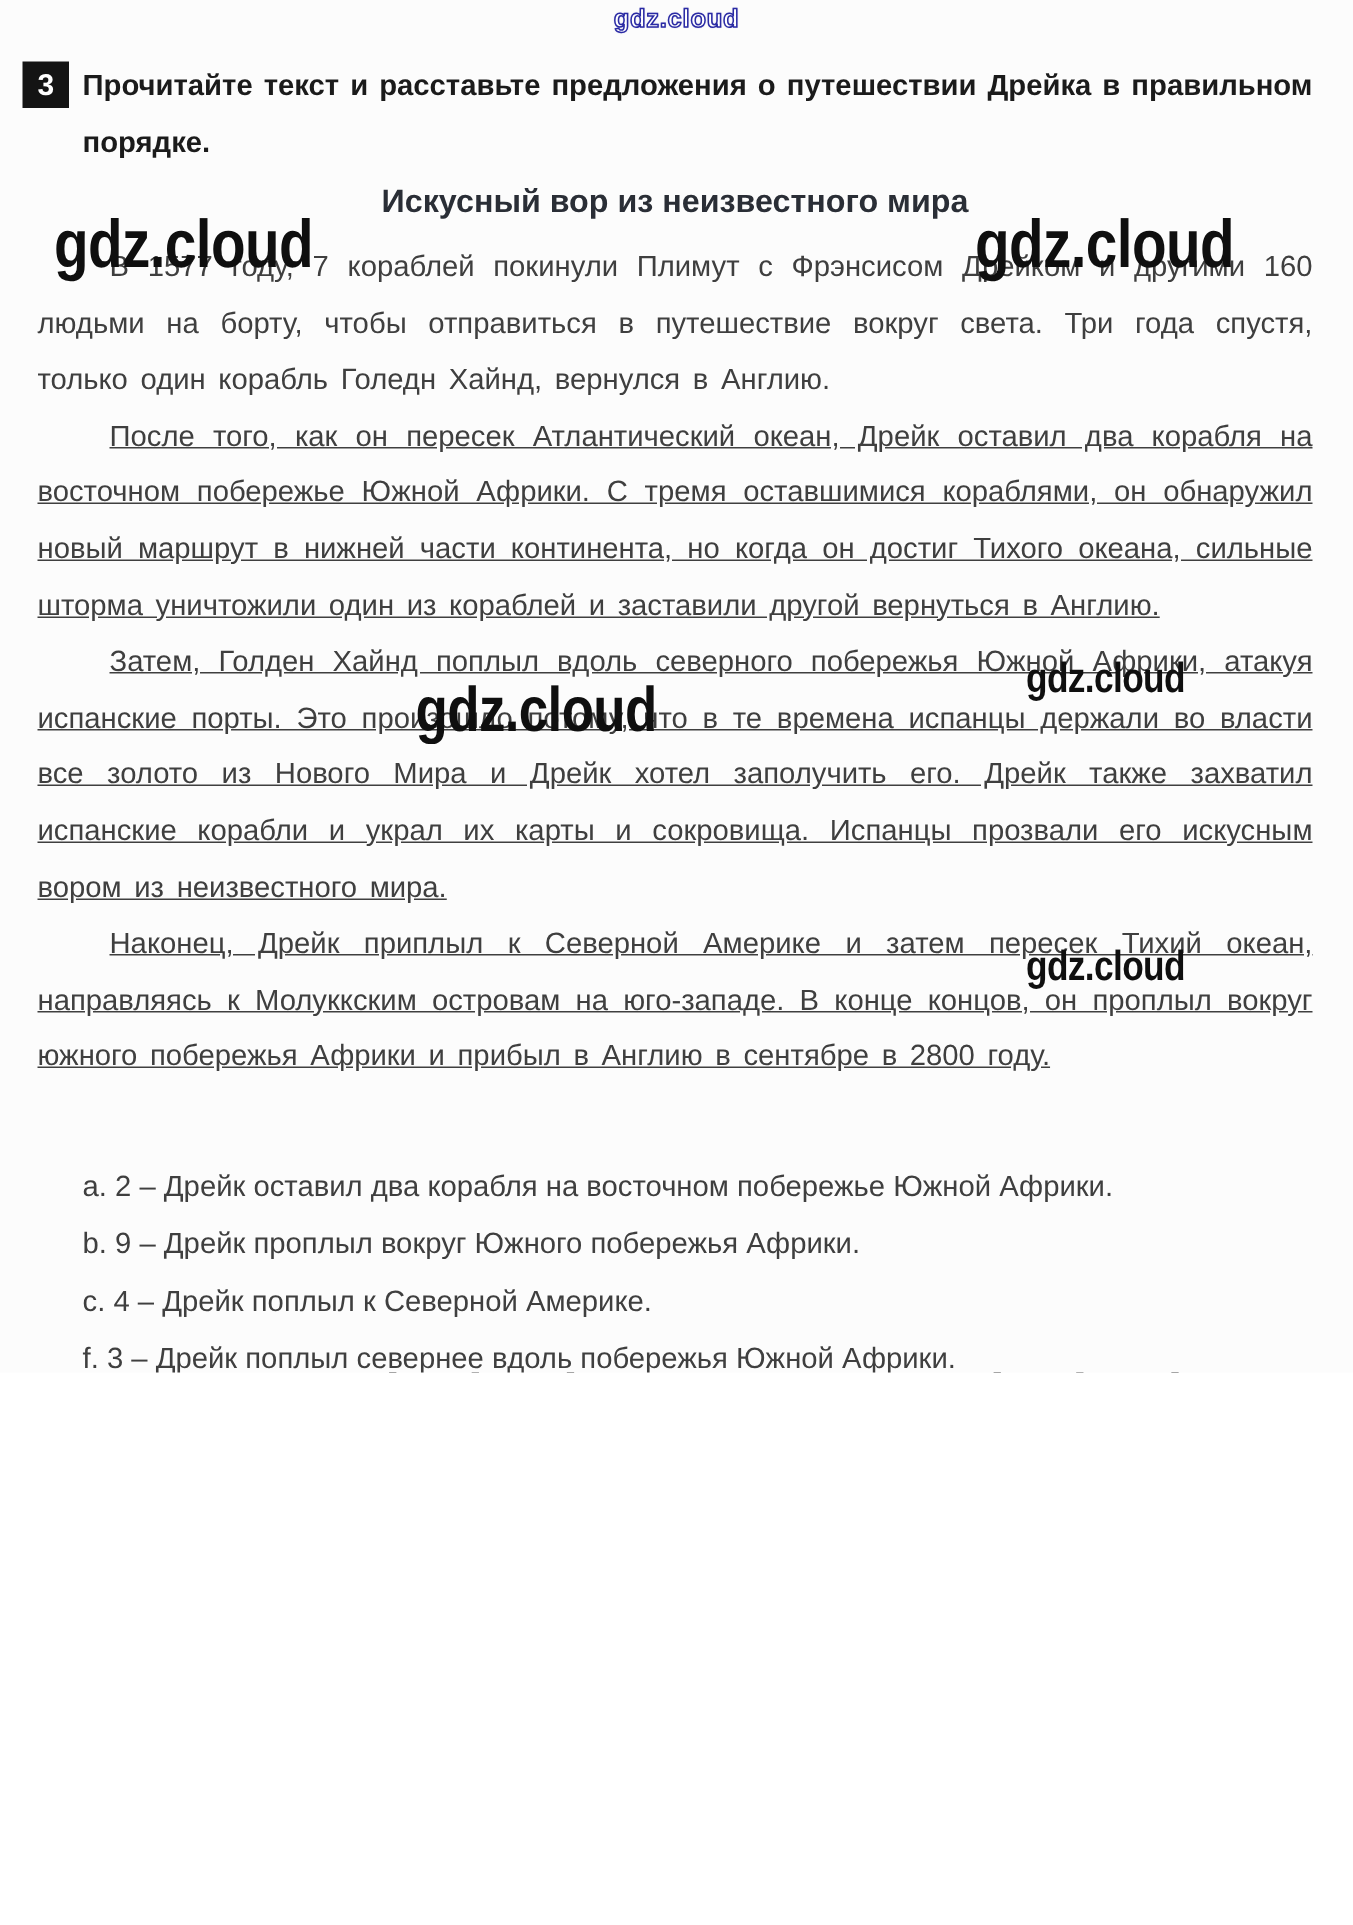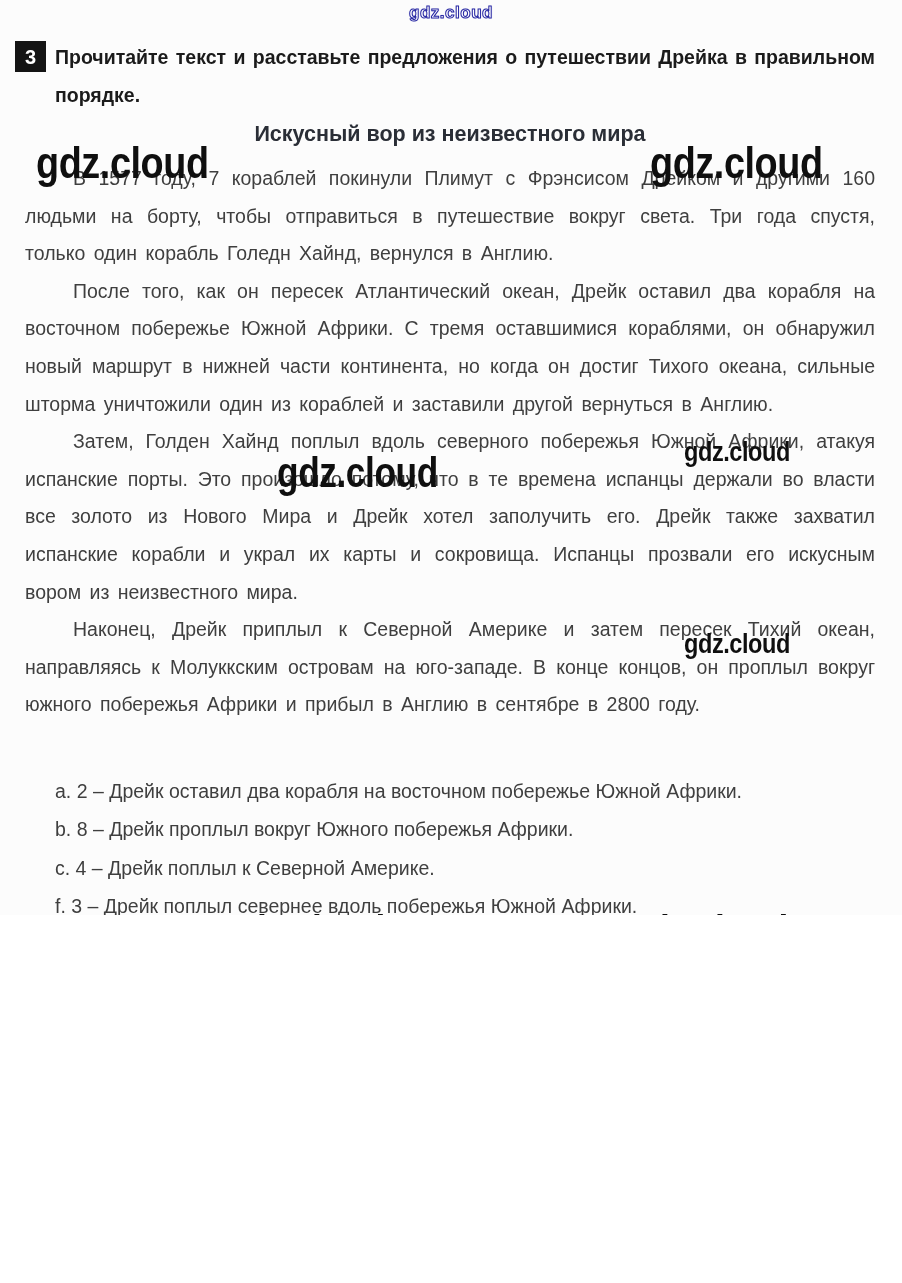--- a/index.html
+++ b/index.html
@@ -83,21 +83,21 @@
   }
   .para {
     margin-top: 6px;
     font-size: 19.5px;
     color: #3f3f3f;
     line-height: 37.6px;
     text-align: justify;
     text-indent: 48px;
     word-spacing: 3px;
   }
-  .para + .para { margin-top: 0; }
+  .para + .para { margin-top: 0; text-decoration: underline; }
   .para.gap-before { margin-top: 20px; }
 
   
   .answers {
     margin: 48px 27px 0 55px;
     font-size: 19.5px;
     color: #3f3f3f;
     line-height: 38.5px;
     list-style: none;
     position: relative;
@@ -135,18 +135,18 @@
   <div class="content">
     <div class="article-title">Искусный вор из неизвестного мира</div>
     <p class="para">В 1577 году, 7 кораблей покинули Плимут с Фрэнсисом Дрейком и другими 160 людьми на борту, чтобы отправиться в путешествие вокруг света. Три года спустя, только один корабль Голедн Хайнд, вернулся в Англию.</p>
     <p class="para">После того, как он пересек Атлантический океан, Дрейк оставил два корабля на восточном побережье Южной Африки. С тремя оставшимися кораблями, он обнаружил новый маршрут в нижней части континента, но когда он достиг Тихого океана, сильные шторма уничтожили один из кораблей и заставили другой вернуться в Англию.</p>
     <p class="para">Затем, Голден Хайнд поплыл вдоль северного побережья Южной Африки, атакуя испанские порты. Это произошло потому, что в те времена испанцы держали во власти все золото из Нового Мира и Дрейк хотел заполучить его. Дрейк также захватил испанские корабли и украл их карты и сокровища. Испанцы прозвали его искусным вором из неизвестного мира.</p>
     <p class="para">Наконец, Дрейк приплыл к Северной Америке и затем пересек Тихий океан, направляясь к Молуккским островам на юго-западе. В конце концов, он проплыл вокруг южного побережья Африки и прибыл в Англию в сентябре в 2800 году.</p>
   </div>
 
   <ul class="answers">
     <li class="answer-item">a. 2 – Дрейк оставил два корабля на восточном побережье Южной Африки.</li>
-    <li class="answer-item">b. 8 – Дрейк проплыл вокруг Южного побережья Африки.</li>
+    <li class="answer-item">b. 9 – Дрейк проплыл вокруг Южного побережья Африки.</li>
     <li class="answer-item">c. 4 – Дрейк поплыл к Северной Америке.</li>
     <li class="answer-item">f. 3 – Дрейк поплыл севернее вдоль побережья Южной Африки.</li>
   </ul>
 
 </div>
 
 </body></html>

